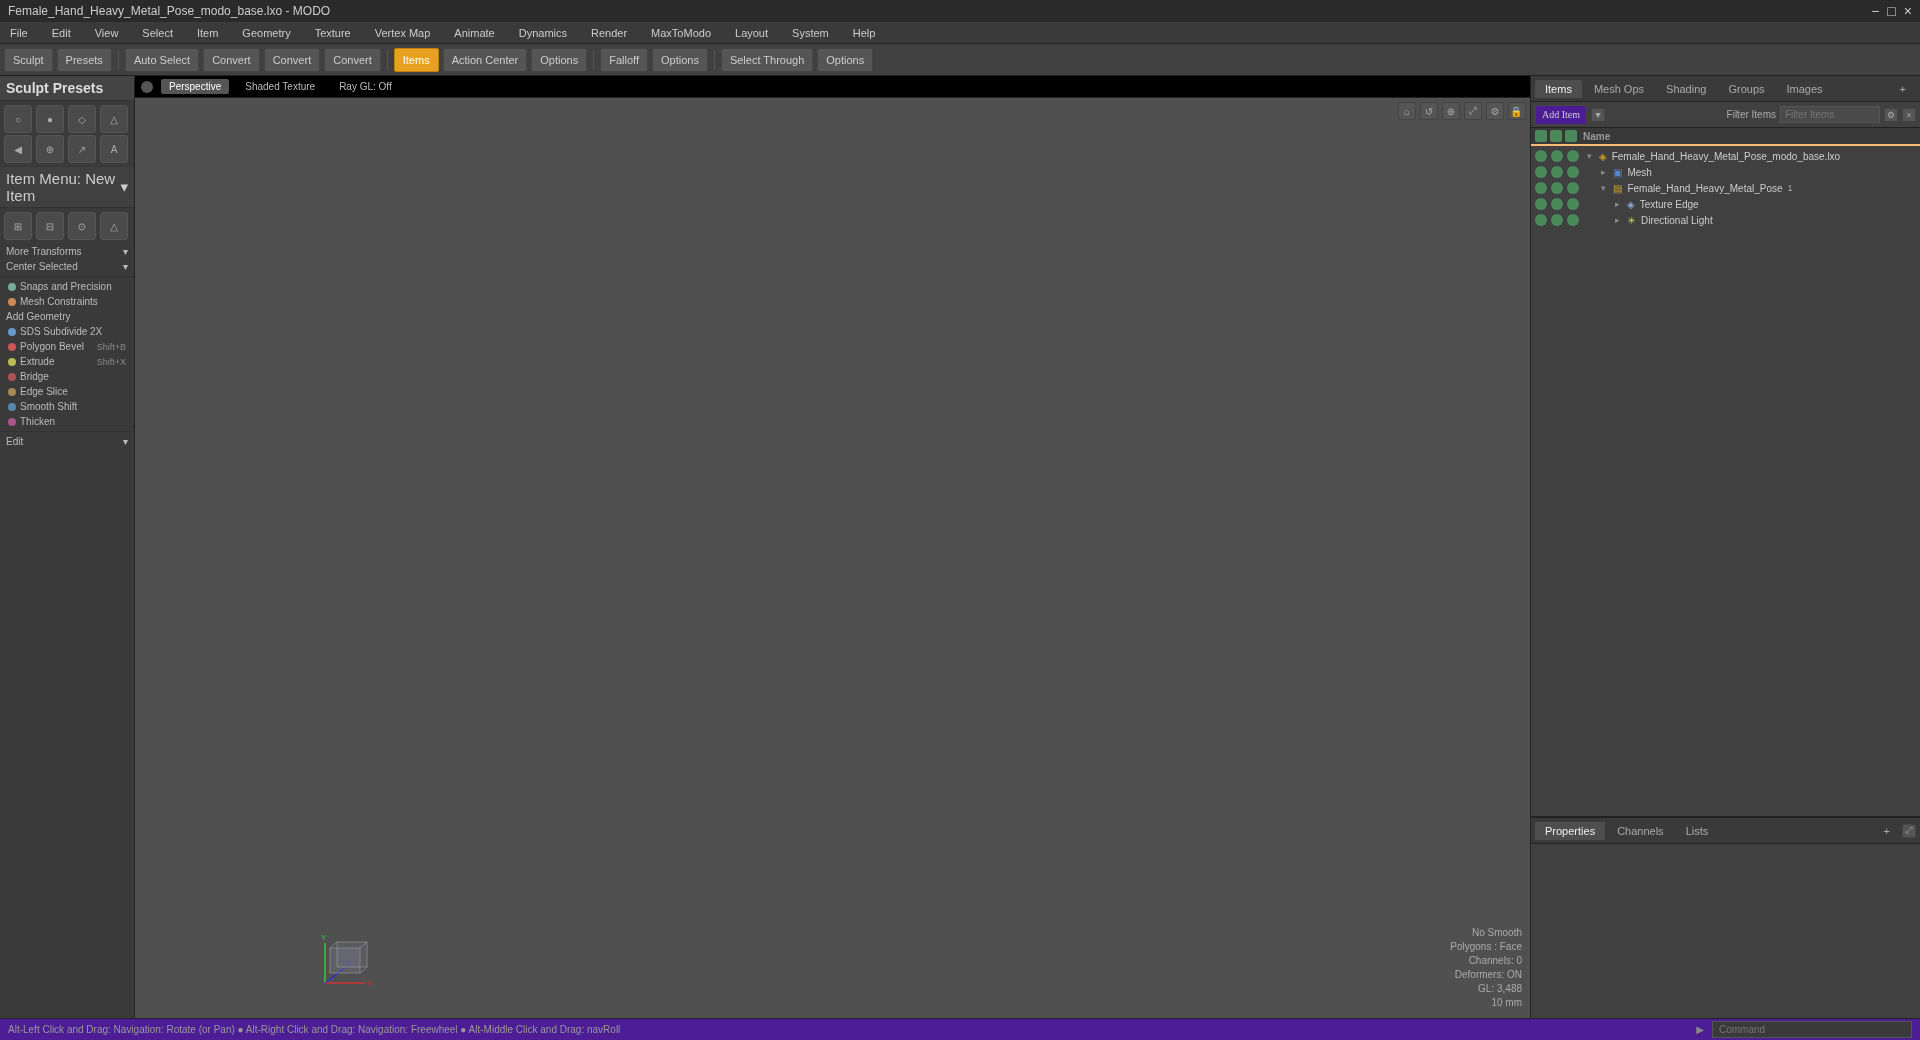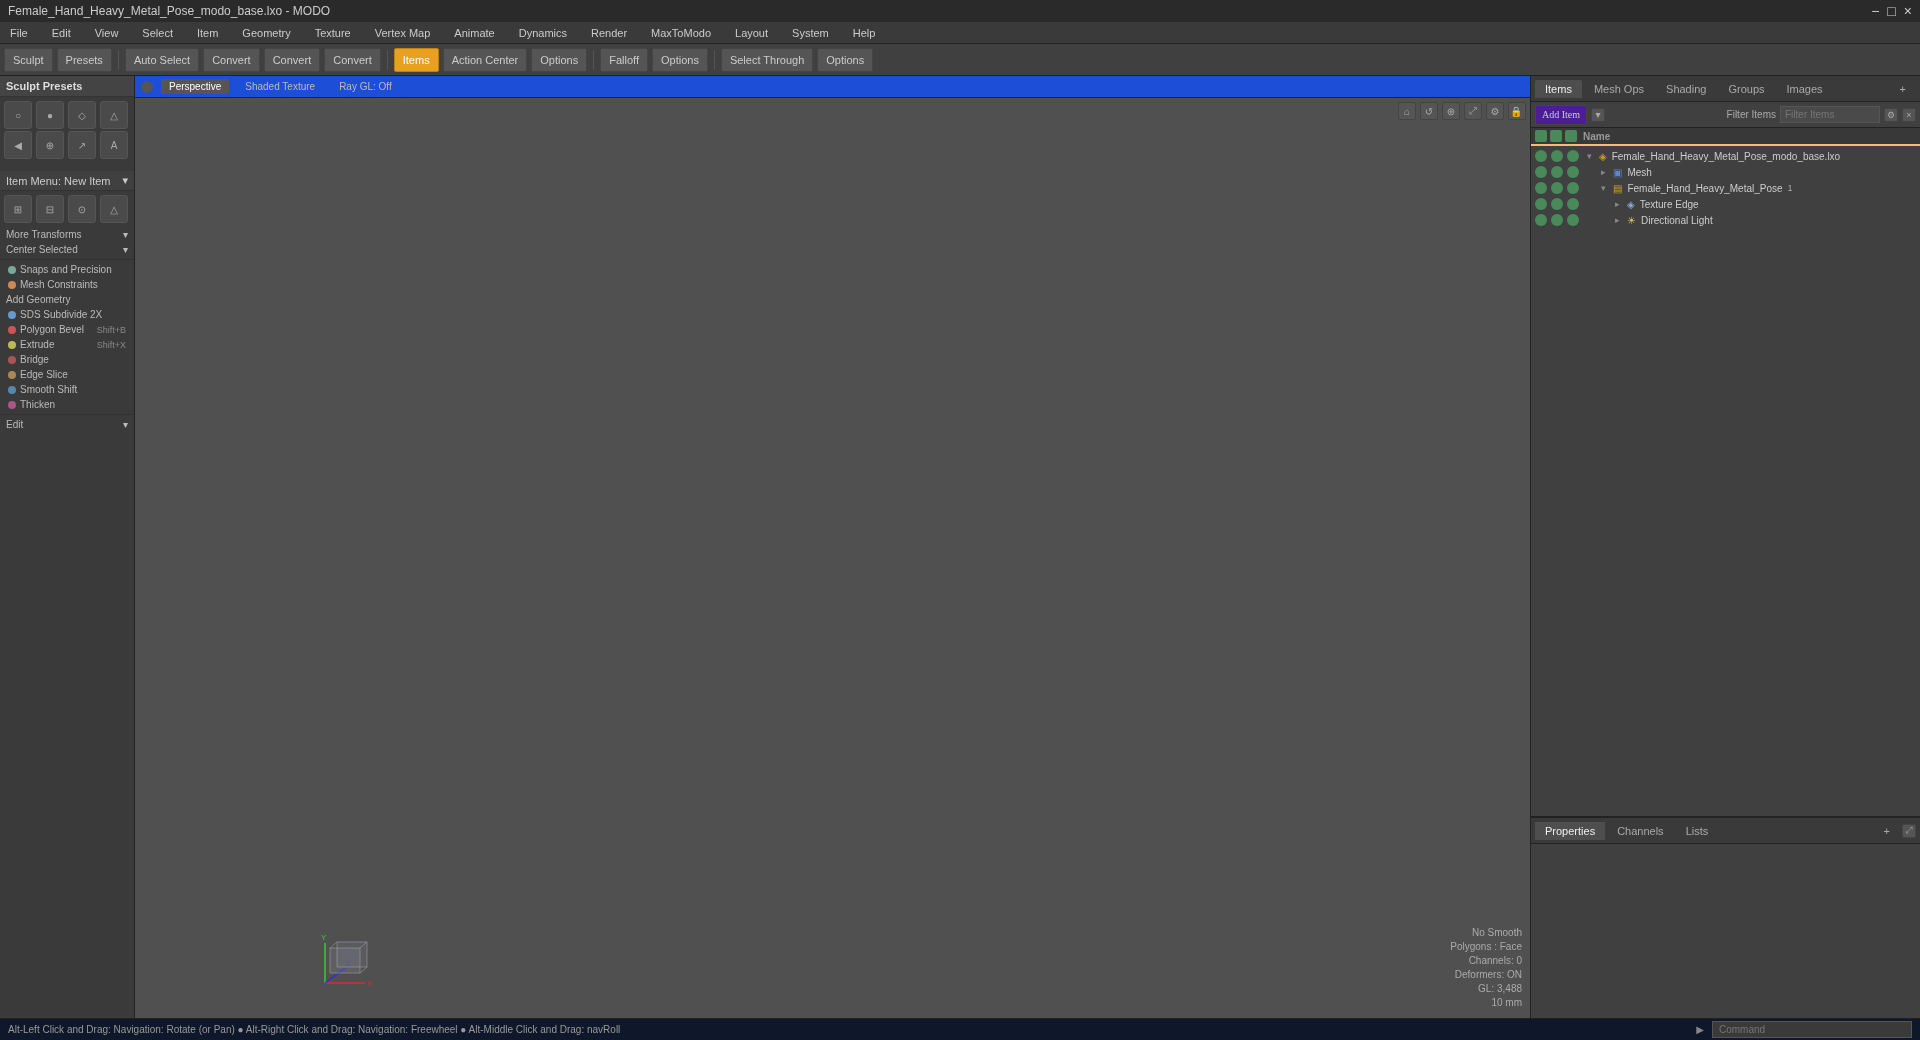--- a/index.html
+++ b/index.html
@@ -88,21 +88,21 @@
 
     #sculpt-header {
       display: flex;
       align-items: center;
       background: #444;
       padding: 4px 6px;
       gap: 6px;
       border-bottom: 1px solid #333;
     }
     .section-label {
-      font-size: 11px;
+      font-size: 14px;
       color: #ddd;
       font-weight: bold;
     }
 
     #tools-grid {
       display: grid;
       grid-template-columns: 1fr 1fr 1fr 1fr;
       gap: 2px;
       padding: 4px;
       background: #3a3a3a;
@@ -116,28 +116,27 @@
       cursor: pointer;
       display: flex;
       align-items: center;
       justify-content: center;
       font-size: 10px;
       color: #aaa;
     }
 
     #item-menu {
       padding: 3px 6px;
-      font-size: 11px;
+      font-size: 15px;
       color: #ccc;
       background: #404040;
       border-bottom: 1px solid #333;
       display: flex;
       align-items: center;
       justify-content: space-between;
-      margin-top: 8px;
     }
 
     #tools-grid2 {
       display: grid;
       grid-template-columns: 1fr 1fr 1fr 1fr;
       gap: 2px;
       padding: 4px;
     }
 
     .sidebar-section-btn {
@@ -182,21 +181,21 @@
     #viewport-area {
       flex: 1;
       display: flex;
       flex-direction: column;
       background: #4a4a4a;
       position: relative;
     }
 
     #viewport-header {
       height: 22px;
-      background: #1d4ed8;
+      background: #000000;
       display: flex;
       align-items: center;
       padding: 0 6px;
       gap: 8px;
       border-bottom: 1px solid #222;
     }
     .viewport-tab {
       font-size: 10px;
       color: #bbb;
       padding: 2px 8px;
@@ -257,21 +256,21 @@
       right: 8px;
       text-align: right;
       font-size: 10px;
       color: #aaa;
       line-height: 1.4;
     }
 
     
     #status-bar {
       height: 22px;
-      background: #0f172a;
+      background: #4c1d95;
       display: flex;
       align-items: center;
       padding: 0 8px;
       border-top: 1px solid #222;
       font-size: 10px;
       color: #999;
     }
     #status-bar-right {
       margin-left: auto;
       display: flex;

